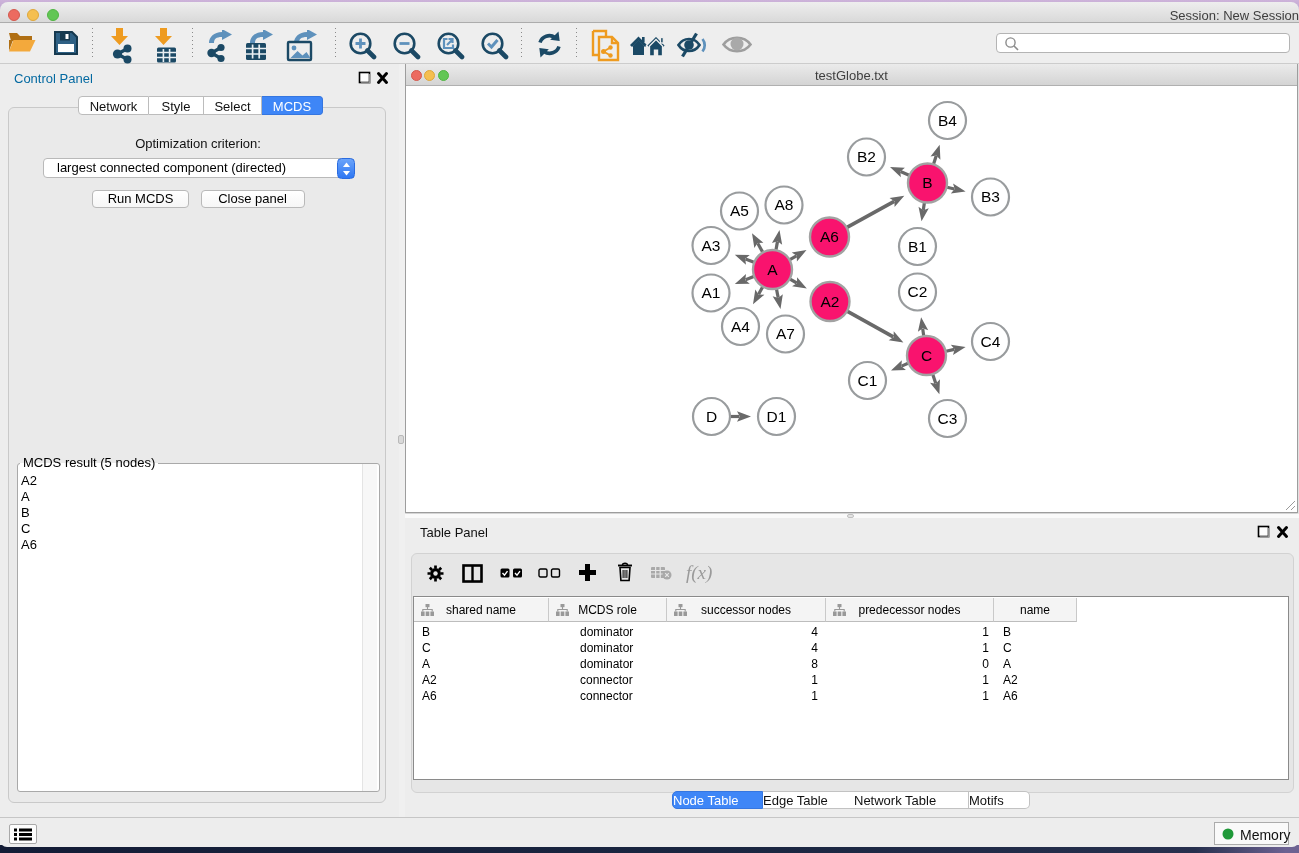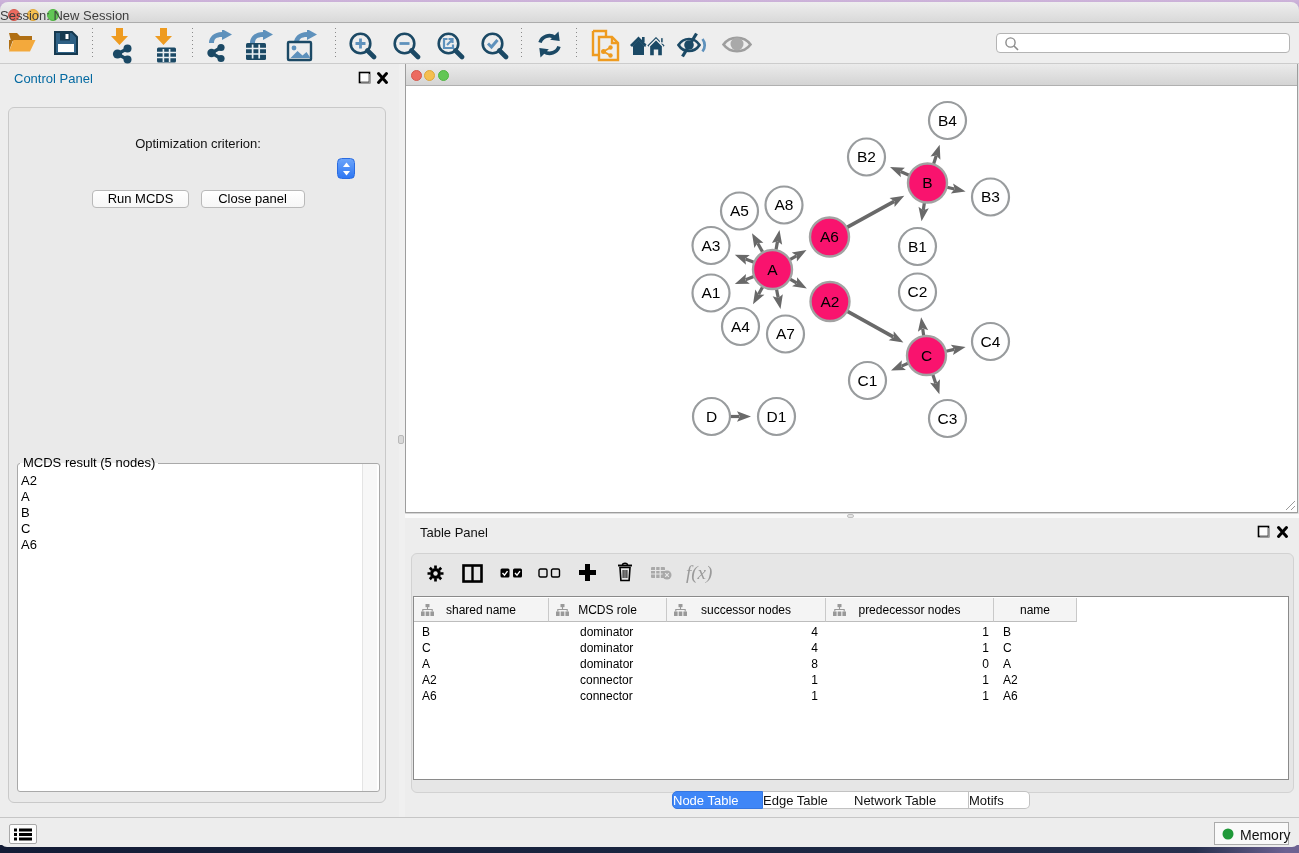--- a/index.html
+++ b/index.html
@@ -7,21 +7,21 @@
 #root { position:absolute; left:0; top:0; width:1299px; height:853px;
   font-family:"Liberation Sans",sans-serif; background:#ededed; }
 .abs { position:absolute; }
 svg { display:block; }
 
 #deskline { left:0; top:0; width:1299px; height:14px; background:linear-gradient(#cdb3da,#b9a2cb); z-index:0; }
 
 #titlebar { z-index:2; border-radius:8px 8px 0 0; left:0; top:2px; width:1299px; height:21px;
   background:linear-gradient(#eeeeee,#d9d9d9); border-bottom:1px solid #acacac; }
 #titlebar .tl { position:absolute; top:6.5px; width:12px; height:12px; border-radius:50%; }
-#ttext { left:0; top:6px; width:1299px; text-align:left; font-size:13px; color:#3e3e3e; }
+#ttext { left:0; top:6px; width:1299px; text-align:right; font-size:13px; color:#3e3e3e; }
 
 #toolbar { z-index:2; left:0; top:24px; width:1299px; height:40px; background:#eeeeee; border-bottom:1px solid #cccccc; }
 .vsep { position:absolute; top:4px; height:32px; width:1px;
   background-image:repeating-linear-gradient(#8a8a8a 0 1.5px, transparent 1.5px 4px); }
 #searchbox { position:absolute; left:996px; top:9px; width:294px; height:20px; background:#fff;
   border:1px solid #b4b4b4; border-radius:4px; }
 
 #cptitle { left:14px; top:71px; font-size:13px; color:#0369a1; }
 #cpcontent { z-index:1; left:8px; top:107px; width:378px; height:696px; background:#eaeaea;
   border:1px solid #c9c9c9; border-radius:6px; }
@@ -203,39 +203,47 @@
 <path d="M10 10 L14 14" stroke="#8b8b8b" stroke-width="1.6"></path>
         </svg>
       </div>
 </div>
 <div id="cptitle" class="abs">Control Panel</div>
 <svg class="abs" style="left:358px;top:71px;" width="31" height="14" viewBox="0 0 31 14">
 <rect x="1.5" y="1.5" width="10" height="10" fill="#fdfdfd" stroke="#000" stroke-width="1.6"></rect>
 <path d="M11.8 3 v9 h-9" stroke="#9a9a9a" stroke-width="1.4" fill="none"></path>
 <path d="M20.5 2.5 L28.5 11.5 M28.5 2.5 L20.5 11.5" stroke="#000" stroke-width="3" stroke-linecap="round"></path>
 </svg>
+<div class="tabbar" style="left:78px;top:96px;">
+<div class="tab first" style="width:71px;">Network</div>
+<div class="tab" style="width:55px;">Style</div>
+<div class="tab" style="width:58px;">Select</div>
+<div class="tab sel last" style="width:61px;">MCDS</div>
+</div>
 <div id="cpcontent" class="abs"></div>
 <div id="optlabel" class="abs">Optimization criterion:</div>
+<div id="combo" class="abs">largest connected component (directed)</div>
 <div id="combobtn" class="abs">
       <svg width="17" height="20" viewBox="0 0 17 20">
 <path d="M8.5 3.5 L12 8 H5 z" fill="#fff"></path>
         <path d="M8.5 16.5 L12 12 H5 z" fill="#fff"></path>
       </svg>
     </div>
 <div class="btn" style="left:92px;top:190px;width:97px;">Run MCDS</div>
 <div class="btn" style="left:200.5px;top:190px;width:104px;">Close panel</div>
 <div id="fieldset" class="abs"></div>
 <div id="fsscroll" class="abs"></div>
 <div id="legend" class="abs">MCDS result (5 nodes)</div>
 <div id="mcdslist" class="abs">A2<br>A<br>B<br>C<br>A6</div>
 <div id="netwin" class="abs">
 <div id="nettbar">
 <div class="tl" style="left:4.5px;background:#ec6b60;border:0.5px solid #d3594e;"></div>
 <div class="tl" style="left:18px;background:#f5bf50;border:0.5px solid #dfa73b;"></div>
 <div class="tl" style="left:31.5px;background:#62c655;border:0.5px solid #50b543;"></div>
+<div id="nettitle">testGlobe.txt</div>
 </div>
 <svg style="position:absolute;left:-0.5px;top:22px;" width="892" height="426" viewBox="0 0 892 426" font-family="Liberation Sans,sans-serif">
         <line x1="356.7" y1="166.1" x2="351.7" y2="157.2" stroke="#696969" stroke-width="3.2"></line>
 <path d="M0,0 L-14,5.2 L-11.2,0 L-14,-5.2 Z" fill="#696969" transform="translate(346.0,147.2) rotate(-119.4)"></path>
 <line x1="370.0" y1="163.8" x2="371.5" y2="155.4" stroke="#696969" stroke-width="3.2"></line>
 <path d="M0,0 L-14,5.2 L-11.2,0 L-14,-5.2 Z" fill="#696969" transform="translate(373.5,144.1) rotate(-79.9)"></path>
 <line x1="347.9" y1="176.2" x2="339.5" y2="173.0" stroke="#696969" stroke-width="3.2"></line>
 <path d="M0,0 L-14,5.2 L-11.2,0 L-14,-5.2 Z" fill="#696969" transform="translate(328.8,168.8) rotate(-158.7)"></path>
 <line x1="347.8" y1="190.6" x2="339.6" y2="193.8" stroke="#696969" stroke-width="3.2"></line>
 <path d="M0,0 L-14,5.2 L-11.2,0 L-14,-5.2 Z" fill="#696969" transform="translate(328.8,197.9) rotate(159.1)"></path>

